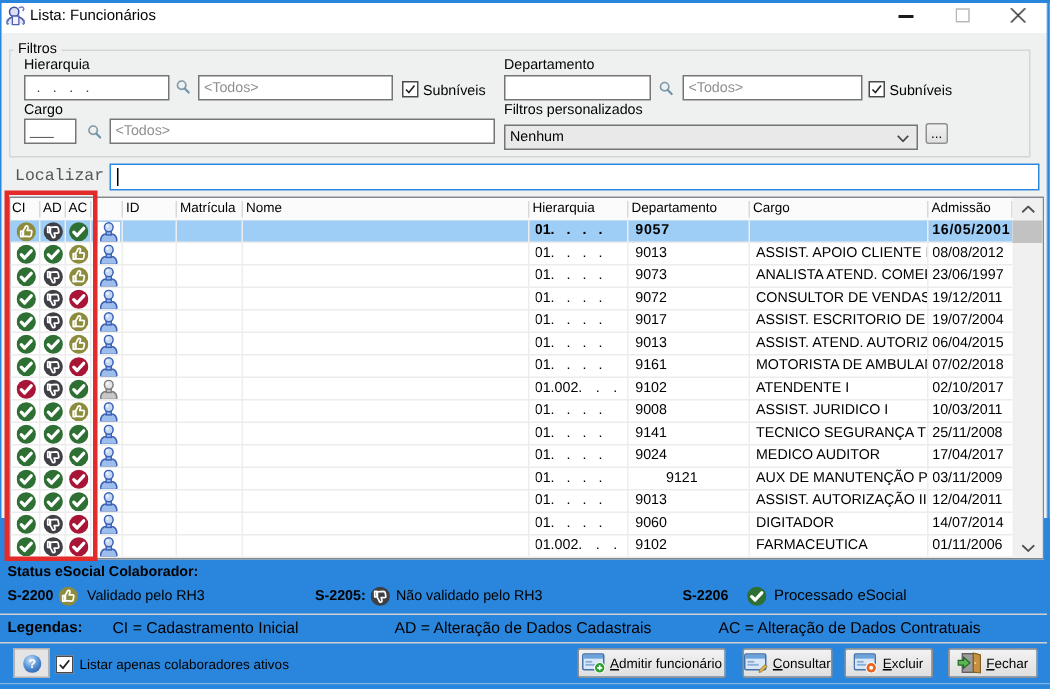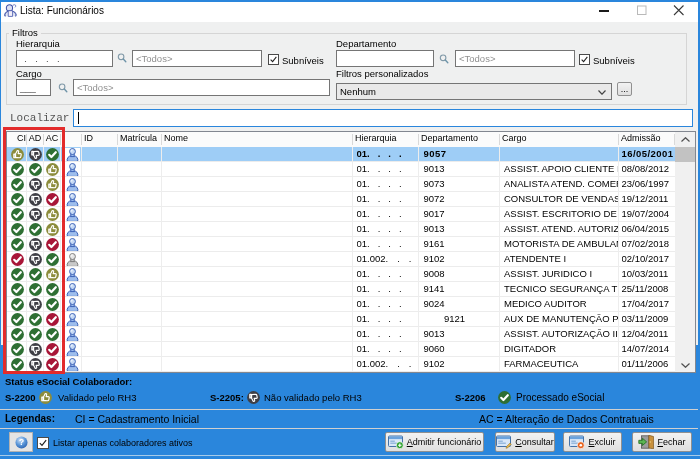--- a/index.html
+++ b/index.html
@@ -70,21 +70,21 @@
 <div class="abs" style="left:336px;top:83px;width:276px;height:17px;background:#e9e9e9;border:1px solid #757575;font-size:9.5px;line-height:16px;padding-left:3px">Nenhum<svg style="position:absolute;right:5px;top:6px" width="8" height="5">
         <path d="M0.5 0.5 L4 4.2 L7.5 0.5" stroke="#444" stroke-width="1.2" fill="none"></path>
       </svg></div>
 <div class="btn" style="left:617px;top:82px;width:15px;height:14px;font-size:9px;line-height:6px">...</div>
 <div class="lbl" style="left:10px;top:112px;font-family:'Liberation Mono',monospace;font-size:11px;color:#555">Localizar</div>
 <div class="abs" style="left:73px;top:109px;width:620px;height:18px;background:#fff;border:1px solid #2a86dc"></div>
 <div class="abs" style="left:78px;top:112px;width:1px;height:12px;background:#000"></div>
 <div class="abs" style="left:6px;top:131px;width:690px;height:242px;background:#fff;border:1px solid #828790"></div>
 <div class="abs" style="left:7px;top:132px;width:668px;height:16px;background:#fbfbfb;border-bottom:1px solid #d9d9d9"></div>
 <div class="abs" style="left:26px;top:134px;width:1px;height:11px;background:#d9d9d9"></div>
-<div class="cell" style="left:8px;top:132px;width:18px;text-align:right;line-height:13px;font-size:9px">CI</div>
+<div class="cell" style="left:8px;top:132px;width:18px;text-align:left;line-height:13px;font-size:9px">CI</div>
 <div class="abs" style="left:43px;top:134px;width:1px;height:11px;background:#d9d9d9"></div>
 <div class="cell" style="left:27px;top:132px;width:16px;text-align:center;line-height:13px;font-size:9px">AD</div>
 <div class="abs" style="left:60px;top:134px;width:1px;height:11px;background:#d9d9d9"></div>
 <div class="cell" style="left:44px;top:132px;width:16px;text-align:center;line-height:13px;font-size:9px">AC</div>
 <div class="abs" style="left:81px;top:134px;width:1px;height:11px;background:#d9d9d9"></div>
 <div class="abs" style="left:117px;top:134px;width:1px;height:11px;background:#d9d9d9"></div>
 <div class="cell" style="left:84px;top:132px;width:33px;line-height:13px;font-size:9px">ID</div>
 <div class="abs" style="left:161px;top:134px;width:1px;height:11px;background:#d9d9d9"></div>
 <div class="cell" style="left:120px;top:132px;width:41px;line-height:13px;font-size:9px">Matrícula</div>
 <div class="abs" style="left:352px;top:134px;width:1px;height:11px;background:#d9d9d9"></div>
@@ -477,20 +477,21 @@
 <div class="lbl" style="left:264px;top:392px">Não validado pelo RH3</div>
 <div class="lbl bold" style="left:455px;top:392px">S-2206</div>
 <div class="abs" style="left:498px;top:391px"><svg width="13" height="13" viewBox="0 0 13 13">
         <circle cx="6.5" cy="6.5" r="6.4" fill="#2e6f33"></circle>
         <path d="M3.2 6.8 L5.4 9 L9.8 4.2" stroke="#fff" stroke-width="2.2" fill="none" stroke-linecap="round" stroke-linejoin="round"></path>
       </svg></div>
 <div class="lbl" style="left:516px;top:392px;font-size:10px">Processado eSocial</div>
 <div class="abs" style="left:0px;top:409px;width:698px;height:1px;background:#d0d0d0"></div>
 <div class="lbl bold" style="left:5px;top:413px;font-size:10px">Legendas:</div>
 <div class="lbl" style="left:75px;top:413px;font-size:10.5px">CI = Cadastramento Inicial</div>
+<div class="lbl" style="left:263px;top:413px;font-size:10.5px">AD = Alteração de Dados Cadastrais</div>
 <div class="lbl" style="left:479px;top:413px;font-size:10.5px">AC = Alteração de Dados Contratuais</div>
 <div class="abs" style="left:0px;top:428px;width:698px;height:1px;background:#d0d0d0"></div>
 <div class="abs" style="left:9px;top:432px;width:24px;height:20px;background:#e4e4e4;border:1px solid #b2b2b2;display:flex;align-items:center;justify-content:center">
       <svg width="13" height="13" viewBox="0 0 14 14">
         <defs>
           <radialGradient id="hg" cx="40%" cy="30%" r="75%">
             <stop offset="0%" stop-color="#cfe2f8"></stop>
             <stop offset="55%" stop-color="#5a96d8"></stop>
             <stop offset="100%" stop-color="#2a62b0"></stop>
           </radialGradient>

